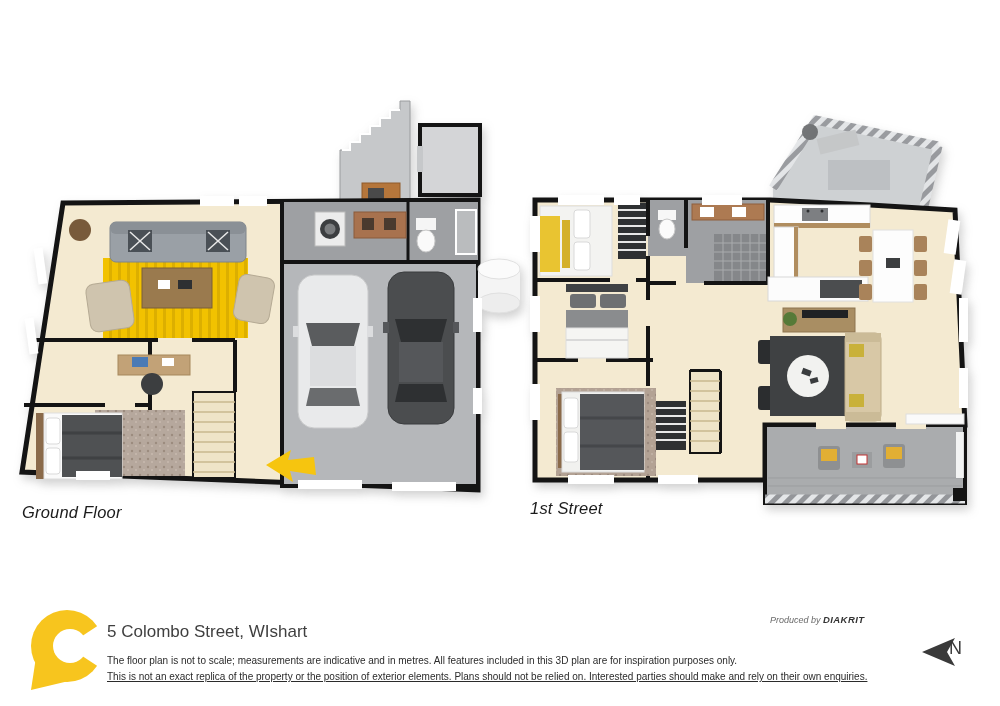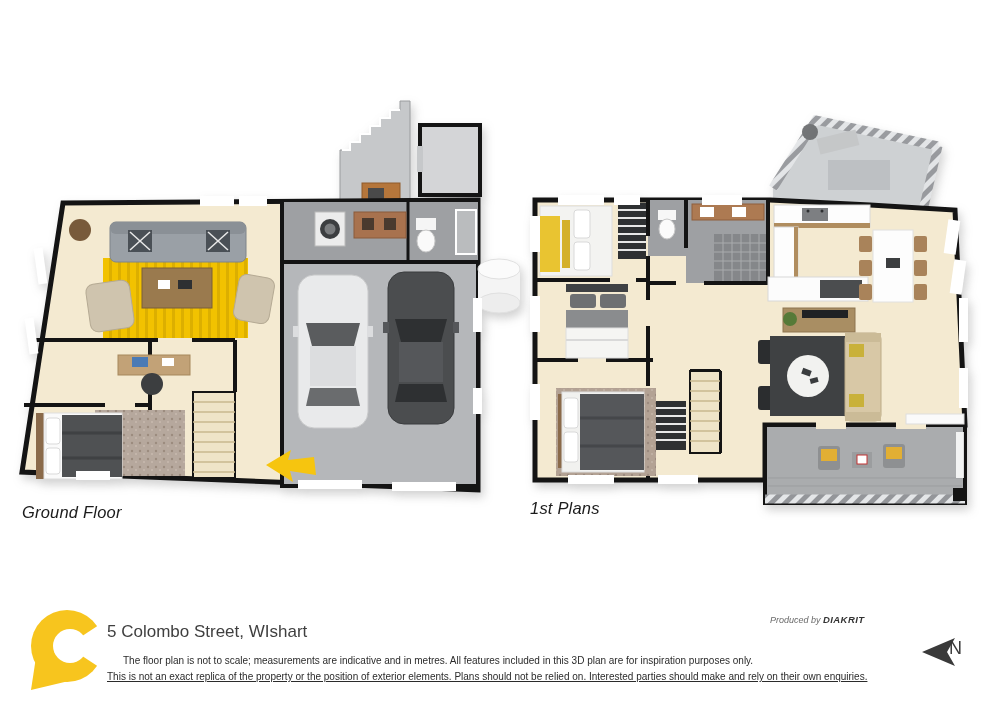--- a/index.html
+++ b/index.html
@@ -10,21 +10,21 @@
   .plan-svg{position:absolute;filter:drop-shadow(3px 5px 5px rgba(90,90,90,.28));}
   #plan-ground{left:10px;top:88px;}
   #plan-first{left:518px;top:88px;}
   .plan-label{position:absolute;font-size:16.5px;color:#1b1b1b;letter-spacing:.2px;font-style:italic;}
   #ground-label{left:22px;top:503px;}
   #first-label{left:530px;top:499px;}
   .footer{position:absolute;left:0;top:600px;width:1000px;height:106px;}
   #logo{position:absolute;left:27px;top:6px;}
   #address{position:absolute;left:107px;top:22px;font-size:17px;color:#3f3f3f;}
   .disclaimer{position:absolute;left:107px;font-size:10px;color:#2b2b2b;white-space:nowrap;}
-  #disclaimer1{top:55px;margin-left:16px;}
+  #disclaimer1{top:55px;}
   #disclaimer2{top:71px;text-decoration:underline;}
   #produced{position:absolute;left:770px;top:14px;width:200px;text-align:left;font-size:9px;color:#6a6a6a;font-style:italic;}
   #produced b{color:#333;font-size:9.5px;letter-spacing:.4px;}
   #north{position:absolute;left:912px;top:38px;width:60px;height:30px;}
   #north-n{position:absolute;left:949px;top:38px;font-size:18px;color:#3a3a3a;}
 </style>
 </head>
 <body>
 
 <svg id="plan-ground" class="plan-svg" width="510" height="420" viewBox="0 0 510 420" xmlns="http://www.w3.org/2000/svg">
@@ -386,21 +386,21 @@
     <rect x="50" y="387" width="46" height="9"></rect>
     <rect x="140" y="387" width="40" height="9"></rect>
     <rect x="441" y="210" width="9" height="44"></rect>
     <rect x="441" y="280" width="9" height="40"></rect>
     <rect x="428" y="132" width="12" height="34" transform="rotate(8 434 149)"></rect>
     <rect x="434" y="172" width="12" height="34" transform="rotate(8 440 189)"></rect>
   </g>
 </svg>
 
 <div id="ground-label" class="plan-label">Ground Floor</div>
-<div id="first-label" class="plan-label">1st Plans</div>
+<div id="first-label" class="plan-label">1st Street</div>
 
 <div class="footer">
   <svg id="logo" width="78" height="90" viewBox="0 0 78 90">
     <circle cx="40" cy="40" r="36" fill="#F7C51E"></circle>
     <polygon points="4,84 11,38 46,74" fill="#F7C51E"></polygon>
     <polygon points="40,40 78,15 78,65" fill="#FFFFFF"></polygon>
     <circle cx="43" cy="40" r="17" fill="#FFFFFF"></circle>
   </svg>
 
   <div id="address">5 Colombo Street, WIshart</div>

